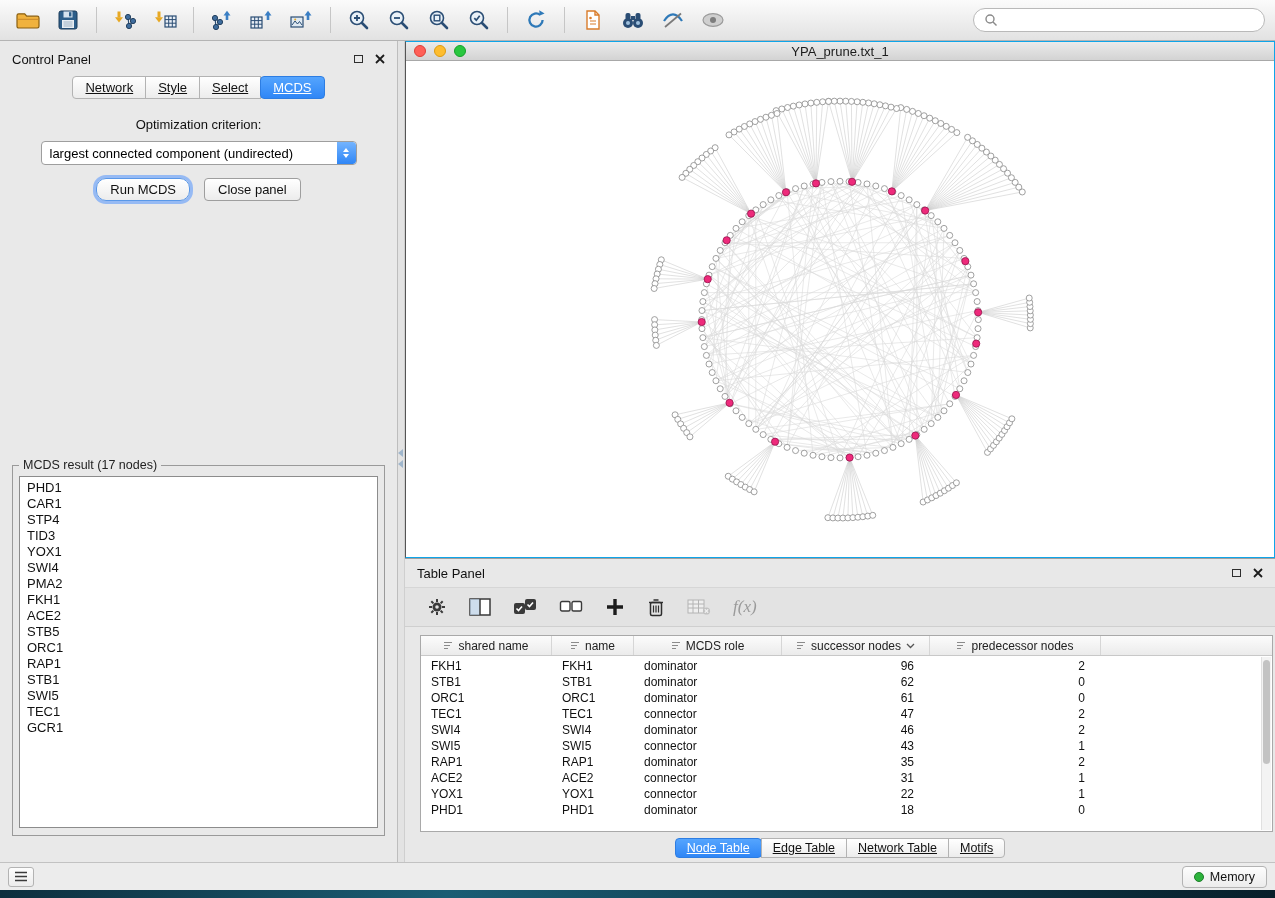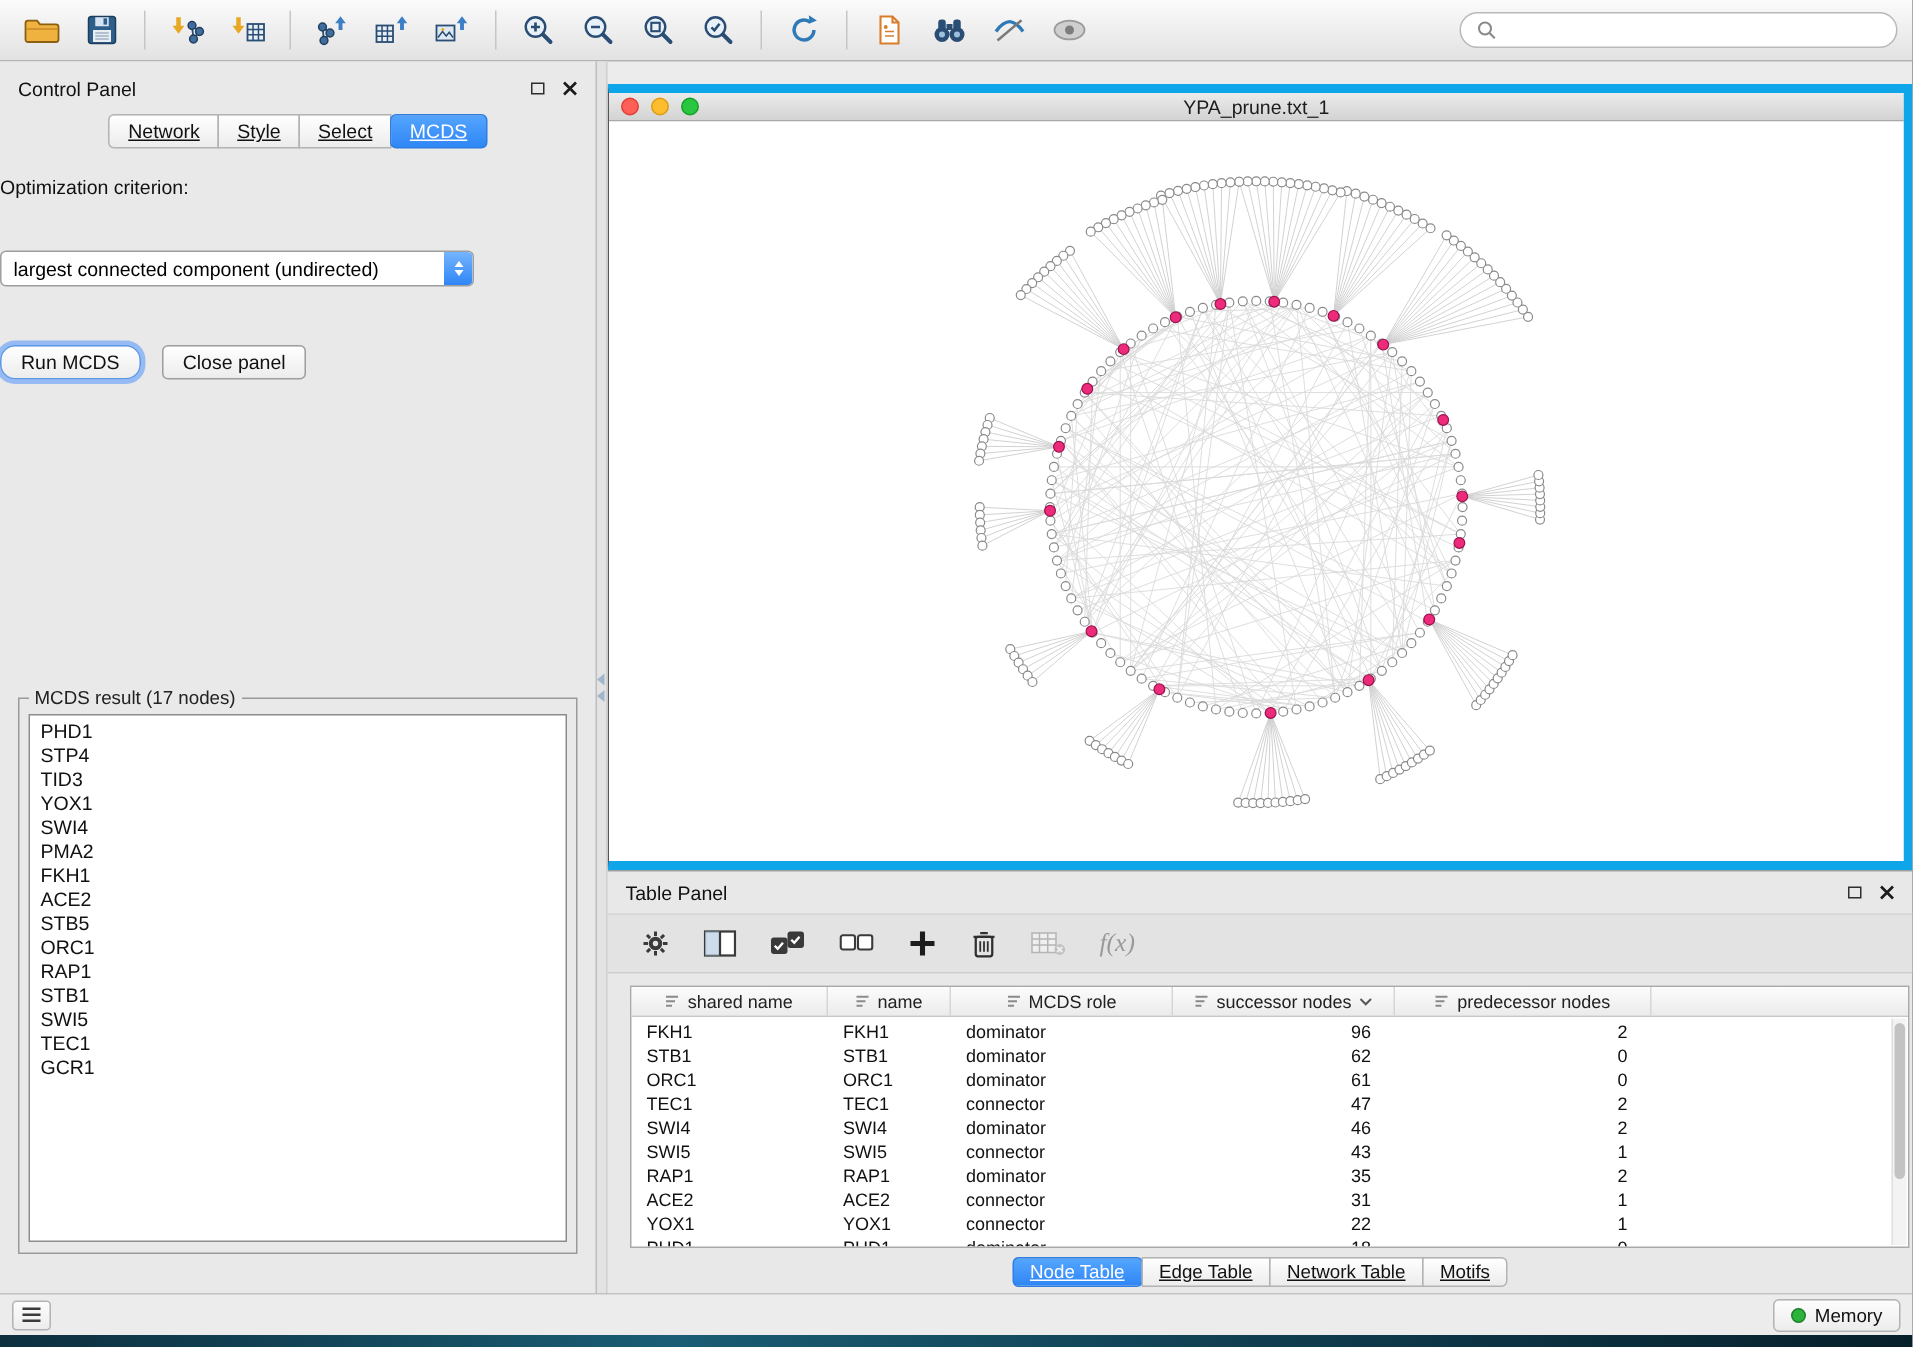--- a/index.html
+++ b/index.html
@@ -24,21 +24,21 @@
   .cp-header { height:30px; display:flex; align-items:center; padding:0 12px; font-size:13px; color:#111; }
   .win-controls { margin-left:auto; display:flex; gap:12px; align-items:center; }
   .win-float { width:9px; height:8px; border:1.4px solid #2e2e2e; display:inline-block; }
   .cp-tabs, .tp-tabs-row { display:flex; justify-content:center; }
   .cp-tabs { margin:2px 0 0; }
   .cp-tab, .bt-tab { font-size:13px; padding:3px 12px; background:linear-gradient(#ffffff,#ececec);
             border:1px solid #b3b3b3; margin-left:-1px; color:#111; cursor:default;text-decoration:underline; }
   .cp-tab:first-child, .bt-tab:first-child { border-radius:4px 0 0 4px; margin-left:0; }
   .cp-tab:last-child, .bt-tab:last-child { border-radius:0 4px 4px 0; }
   .cp-tab.active, .bt-tab.active { background:linear-gradient(#55a5fe,#2f86f6); border-color:#2d7de2; color:#fff; border-radius:4px;text-align:right; }
-  .cp-content { flex:1; display:flex; flex-direction:column; padding-top:18px; min-height:0;gap:26px; }
+  .cp-content { flex:1; display:flex; flex-direction:column; align-items:center; padding-top:18px; min-height:0; }
   .opt-label { font-size:13px; color:#111; margin-bottom:9px; }
   .dropdown { width:316px; height:24px; background:#fff; border:1px solid #9e9e9e; border-radius:4px;
               display:flex; align-items:center; font-size:13px; padding-left:8px; overflow:hidden; }
   .dd-btn { margin-left:auto; width:19px; height:22px; background:linear-gradient(#74b4fe,#2f86f6);
             border-radius:0 3px 3px 0; display:flex; flex-direction:column; align-items:center; justify-content:center; gap:2px; }
   .tri-up { width:0; height:0; border-left:3.5px solid transparent; border-right:3.5px solid transparent; border-bottom:4.5px solid #fff; }
   .tri-dn { width:0; height:0; border-left:3.5px solid transparent; border-right:3.5px solid transparent; border-top:4.5px solid #fff; }
   .btn-row { display:flex; gap:14px; margin-top:13px; }
   .btn { font-size:13px; padding:3px 13px; background:linear-gradient(#ffffff,#ececec);
          border:1px solid #9e9e9e; border-radius:4px; color:#111; }
@@ -48,21 +48,21 @@
   .mcds-box { height:352px; background:#fff; border:1px solid #8c8c8c; overflow:hidden; padding:3px 7px; }
   .mcds-item { font-size:13px; line-height:16px; color:#111; }
 
   
   .splitter { flex:0 0 7px; background:#e3e3e3; border-right:1px solid #cfcfcf; position:relative; }
   .split-handle { position:absolute; left:0; top:408px; display:flex; flex-direction:column; gap:3px; }
   .split-handle i { display:block; width:0; height:0; border-top:4px solid transparent; border-bottom:4px solid transparent; border-right:5px solid #9fb6cc; }
 
   
   .right-col { flex:1; display:flex; flex-direction:column; min-width:0; }
-  .network-window { flex:0 0 516px; margin-top:15px; border:6px solid #0ea5e9; border-left:1px solid #555;
+  .network-window { flex:0 0 516px; margin-top:0; border:1px solid #0ea5e9; border-left:1px solid #555;
                     display:flex; flex-direction:column; background:#fff; }
   .network-titlebar { height:19px; background:linear-gradient(#ebebeb,#d3d3d3); border-bottom:1px solid #a8a8a8;
                       position:relative; display:flex; align-items:center; padding:0 8px; gap:8px; }
   .light { width:12px; height:12px; border-radius:50%; display:inline-block; }
   .light.red { background:#ff5f57; border:1px solid #dd3f36; }
   .light.yellow { background:#febd2f; border:1px solid #de9b10; }
   .light.green { background:#29c73f; border:1px solid #16a02a; }
   .net-title { position:absolute; left:0; right:0; text-align:center; font-size:13px; color:#1c1c1c; }
   .network-canvas { flex:1; position:relative; background:#fff; }
   .network-canvas svg { display:block; width:100%; height:100%; }
@@ -283,20 +283,21 @@
         </div>
         <div class="btn-row">
           <button class="btn focus">Run MCDS</button>
           <button class="btn">Close panel</button>
         </div>
       </div>
       <fieldset class="mcds-fieldset">
         <legend>MCDS result (17 nodes)</legend>
         <div class="mcds-box">
             <div class="mcds-item">PHD1</div>
+            <div class="mcds-item">CAR1</div>
             <div class="mcds-item">STP4</div>
             <div class="mcds-item">TID3</div>
             <div class="mcds-item">YOX1</div>
             <div class="mcds-item">SWI4</div>
             <div class="mcds-item">PMA2</div>
             <div class="mcds-item">FKH1</div>
             <div class="mcds-item">ACE2</div>
             <div class="mcds-item">STB5</div>
             <div class="mcds-item">ORC1</div>
             <div class="mcds-item">RAP1</div>

